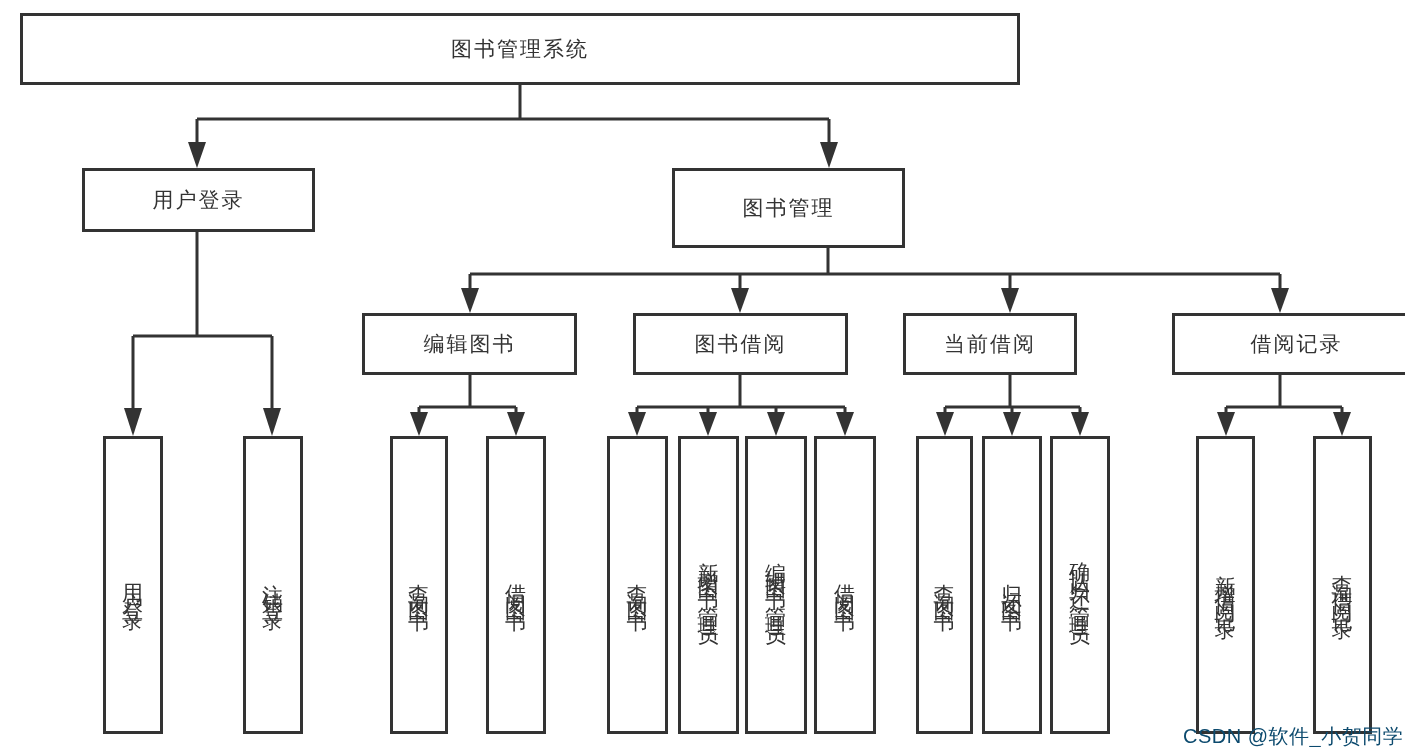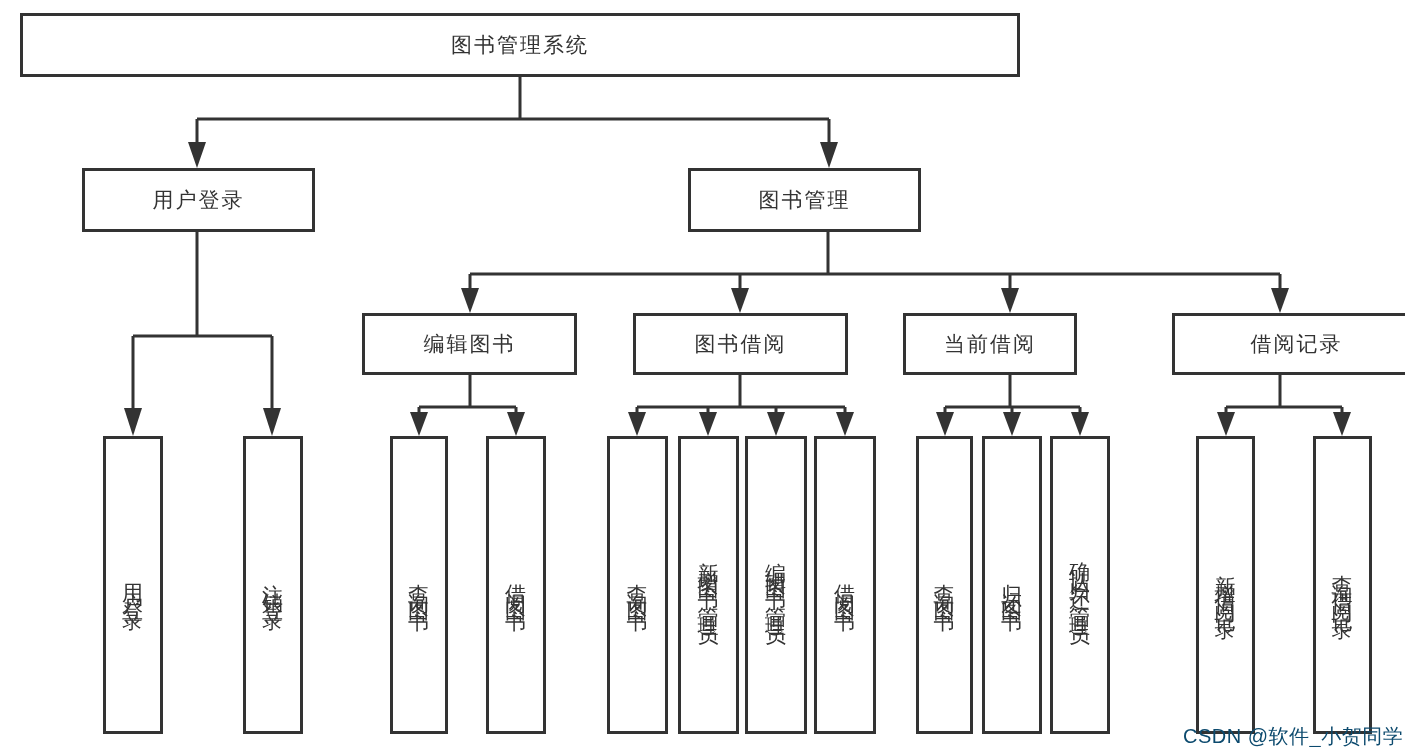--- a/index.html
+++ b/index.html
@@ -38,23 +38,23 @@
     white-space: nowrap;
   }
   .v {
     writing-mode: vertical-rl;
     text-orientation: mixed;
     font-size: 21px;
     letter-spacing: 9px;
     line-height: 1.0;
   }
   
-  .b-root { left: 20px;  top: 13px;  width: 1000px; height: 64px; }
+  .b-root { left: 20px;  top: 13px;  width: 1000px; height: 72px; }
   .b-user { left: 82px;  top: 168px; width: 233px;  height: 64px; }
-  .b-book { left: 688px; top: 168px; width: 233px;  height: 64px; }
+  .b-book { left: 672px; top: 168px; width: 233px;  height: 80px; }
   .b-g0   { left: 362px;  top: 313px; width: 215px; height: 62px; }
   .b-g1   { left: 633px;  top: 313px; width: 215px; height: 62px; }
   .b-g2   { left: 903px;  top: 313px; width: 174px; height: 62px; }
   .b-g3   { left: 1172px; top: 313px; width: 249px; height: 62px; }
   
   .leaf { top: 436px; height: 298px; }
   .b-u0   { left: 103px;  width: 60px; }
   .b-u1   { left: 243px;  width: 60px; }
   .b-g0c0 { left: 390px;  width: 58px; }
   .b-g0c1 { left: 486px;  width: 60px; }

